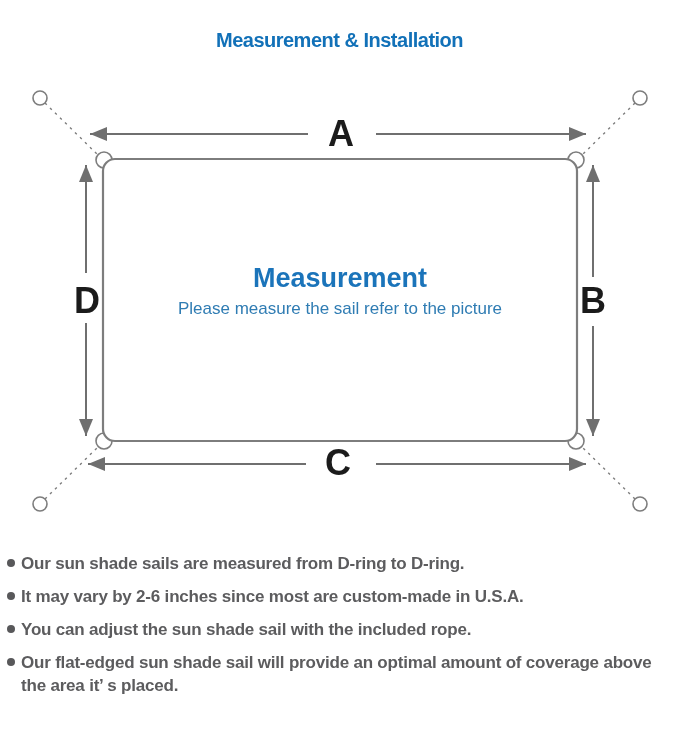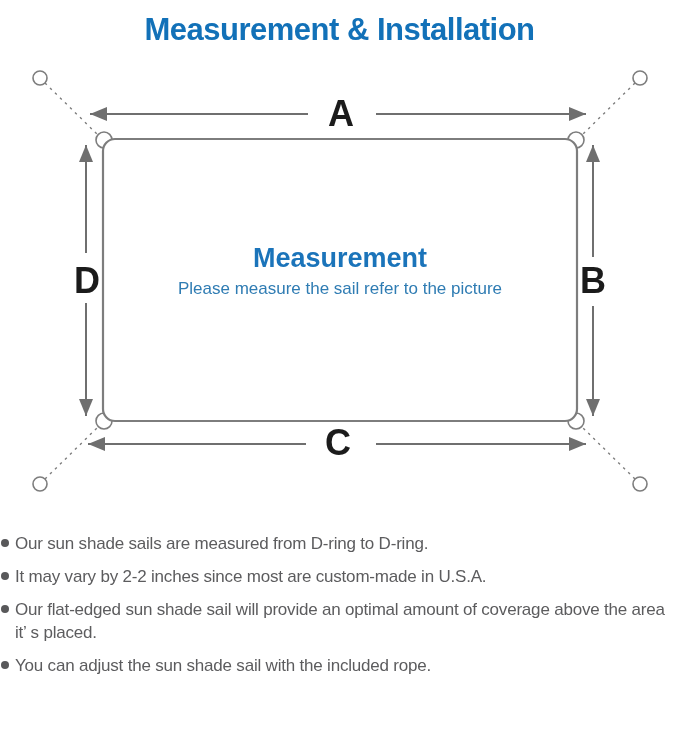--- a/index.html
+++ b/index.html
@@ -12,34 +12,34 @@
     --note-gray:#5c5c5e;
     --dot-gray:#58585a;
   }
   *{box-sizing:border-box;}
   html,body{margin:0;padding:0;}
   body{
     width:679px;height:739px;background:#ffffff;overflow:hidden;
     font-family:"Liberation Sans", sans-serif;
   }
   .page-title{
-    margin:0;height:60px;display:flex;align-items:center;justify-content:center;
-    font-size:31px;font-weight:700;color:var(--title-blue);letter-spacing:-0.5px;
+    margin:10px;height:60px;display:flex;align-items:center;justify-content:center;
+    font-size:20px;font-weight:700;color:var(--title-blue);letter-spacing:-0.5px;
   }
   svg.diagram{display:block;}
   .arrow-line{stroke:var(--line-gray);stroke-width:2;fill:none;}
   .sail{fill:#ffffff;stroke:var(--outline-gray);stroke-width:2.2;}
   .ring{fill:#ffffff;stroke:var(--outline-gray);stroke-width:1.6;}
   .anchor{fill:#ffffff;stroke:var(--outline-gray);stroke-width:1.6;}
   .guy{stroke:var(--outline-gray);stroke-width:1.4;stroke-dasharray:2.5 4.5;fill:none;}
   .side-label{font-size:36px;font-weight:700;fill:var(--label-black);font-family:"Liberation Sans",sans-serif;}
   .diagram-title{font-size:27px;font-weight:700;fill:var(--diagram-title-blue);font-family:"Liberation Sans",sans-serif;}
   .diagram-subtitle{font-size:17px;fill:var(--subtitle-blue);font-family:"Liberation Sans",sans-serif;}
   ul.notes{
-    margin:12px 0 0 0;padding:0 6px 0 1px;list-style:none;
+    margin:12px 0 0 0;padding:0 6px 0 7px;list-style:none;font-weight:bold;
   }
   li.note{
     position:relative;padding-left:14px;margin-bottom:10px;
     font-size:17px;line-height:23px;color:var(--note-gray);letter-spacing:-0.2px;
     max-width:668px;
   }
   .dot{
     position:absolute;left:0;top:7px;width:8px;height:8px;border-radius:50%;
     background:var(--dot-gray);
   }
@@ -95,25 +95,25 @@
     <text class="diagram-subtitle" x="340" y="234" text-anchor="middle">Please measure the sail refer to the picture</text>
   </svg>
 
   <ul class="notes">
     <li class="note">
       <span class="dot"></span>
       <span>Our sun shade sails are measured from D-ring to D-ring.</span>
     </li>
     <li class="note">
       <span class="dot"></span>
-      <span>It may vary by 2-2 inches since most are custom-made in U.S.A.</span>
+      <span>It may vary by 2-6 inches since most are custom-made in U.S.A.</span>
+    </li>
+    <li class="note">
+      <span class="dot"></span>
+      <span>You can adjust the sun shade sail with the included rope.</span>
     </li>
     <li class="note">
       <span class="dot"></span>
       <span>Our flat-edged sun shade sail will provide an optimal amount of coverage above the area it’ s placed.</span>
-    </li>
-    <li class="note">
-      <span class="dot"></span>
-      <span>You can adjust the sun shade sail with the included rope.</span>
     </li>
   </ul>
 
 </div>
 
 </body></html>

